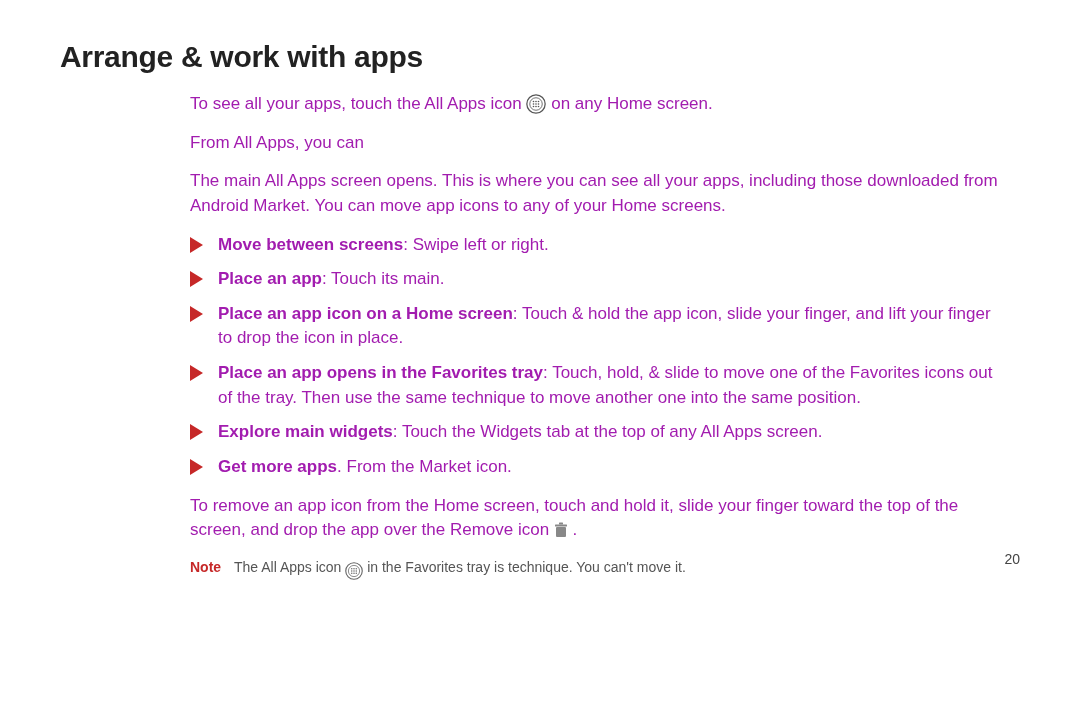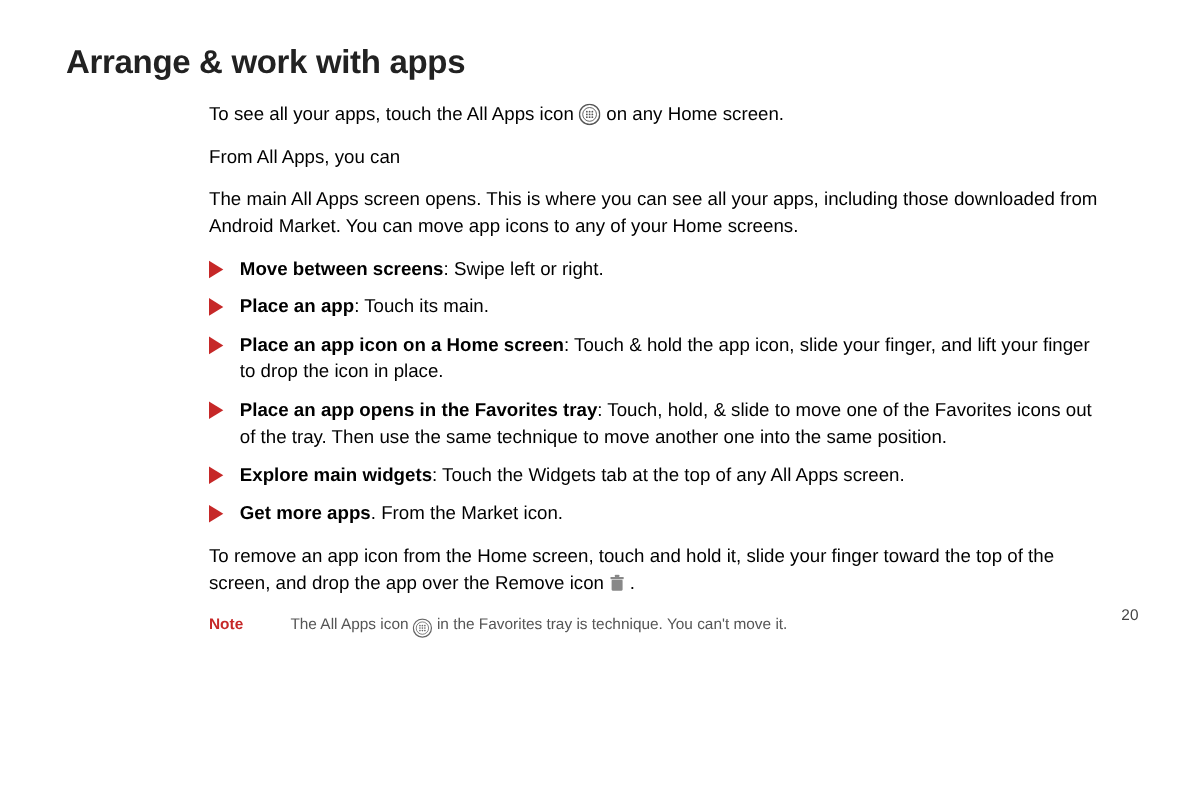--- a/index.html
+++ b/index.html
@@ -23,21 +23,21 @@
     margin: 0 0 18px 0;
     font-size: 30px;
     font-weight: 700;
     letter-spacing: -0.3px;
   }
   .body {
     margin-left: 130px;
     margin-right: 10px;
     font-size: 17px;
     line-height: 1.45;
-    color: #000000;
+    color: #a21caf;
   }
   .body p {
     margin: 0 0 14px 0;
   }
   ul.bullets {
     list-style: none;
     padding: 0;
     margin: 0 0 14px 0;
   }
   ul.bullets li {
@@ -68,37 +68,36 @@
   .inline-icon svg {
     display: block;
   }
   .note-row {
     margin-left: 130px;
     margin-top: 4px;
     display: flex;
     align-items: baseline;
     font-size: 14px;
     color: #555;
-    gap: 30px;
   }
   .note-label {
     color: #c62828;
     font-weight: 700;
     font-size: 14px;
     width: 44px;
     flex: 0 0 44px;
   }
   .note-text {
     flex: 1;
     line-height: 1.45;
   }
   .note-text .inline-icon { top: 3px; }
   .page-number {
     position: absolute;
-    right: 45px;
+    right: 60px;
     bottom: 28px;
     font-size: 14px;
     color: #444;
   }
 </style>
 </head>
 <body>
 
 <div class="page">
 

